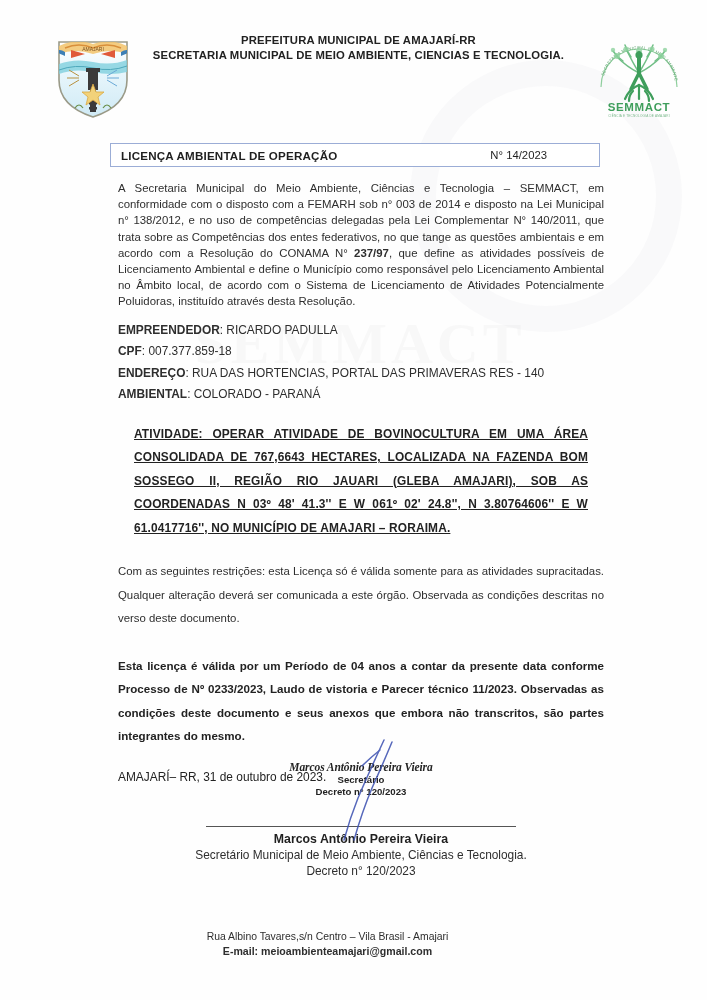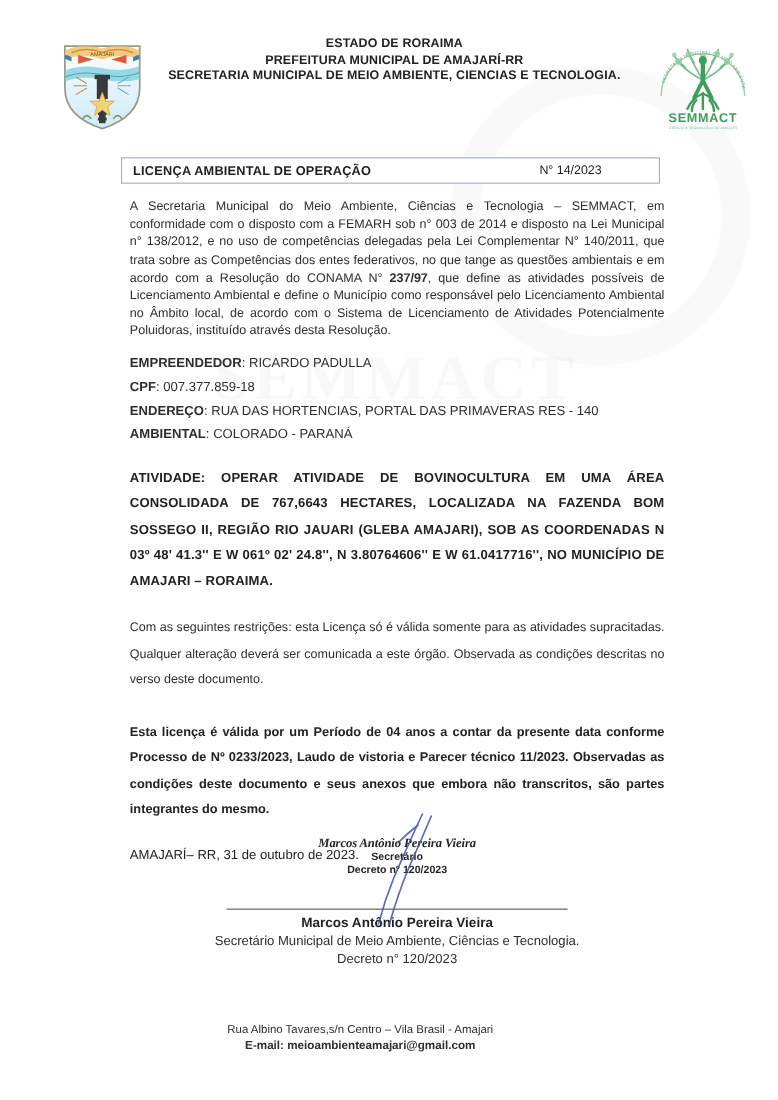--- a/index.html
+++ b/index.html
@@ -144,28 +144,29 @@
     font-size: 11.9px;
     line-height: 21.5px;
     color: #2e2e2e;
     white-space: nowrap;
   }
   .field-row .lbl {
     font-weight: bold;
   }
 
   p.atividade {
-    margin: 0;
+    margin: 16px;
     margin-top: 17px;
     text-align: justify;
     font-size: 11.9px;
     font-weight: bold;
     line-height: 23.5px;
     letter-spacing: 0.15px;
     color: #222;
+    text-decoration: underline;
   }
 
   p.restricoes {
     margin: 0;
     margin-top: 20px;
     text-align: justify;
     font-size: 11.4px;
     line-height: 23.5px;
     color: #2e2e2e;
   }
@@ -341,21 +342,20 @@
 
             <g stroke="#6b8f4a" stroke-width="1.2" fill="none">
               <path d="M30 80 Q34 74 38 80"></path>
                 <path d="M58 80 Q62 74 66 80"></path>
             </g>
           </g>
         </svg>
       </div>
 
       <div class="header-titles">
-        <div>ESTADO DE RORAIMA</div>
         <div>PREFEITURA MUNICIPAL DE AMAJARÍ-RR</div>
         <div class="ln3">SECRETARIA MUNICIPAL DE MEIO AMBIENTE, CIENCIAS E TECNOLOGIA.</div>
       </div>
 
       <div class="logo-right">
         <svg viewBox="0 0 92 92" width="92" height="92">
           <defs>
             <path id="arcpath" d="M10 58 A36 36 0 0 1 82 58"></path>
           </defs>
 

